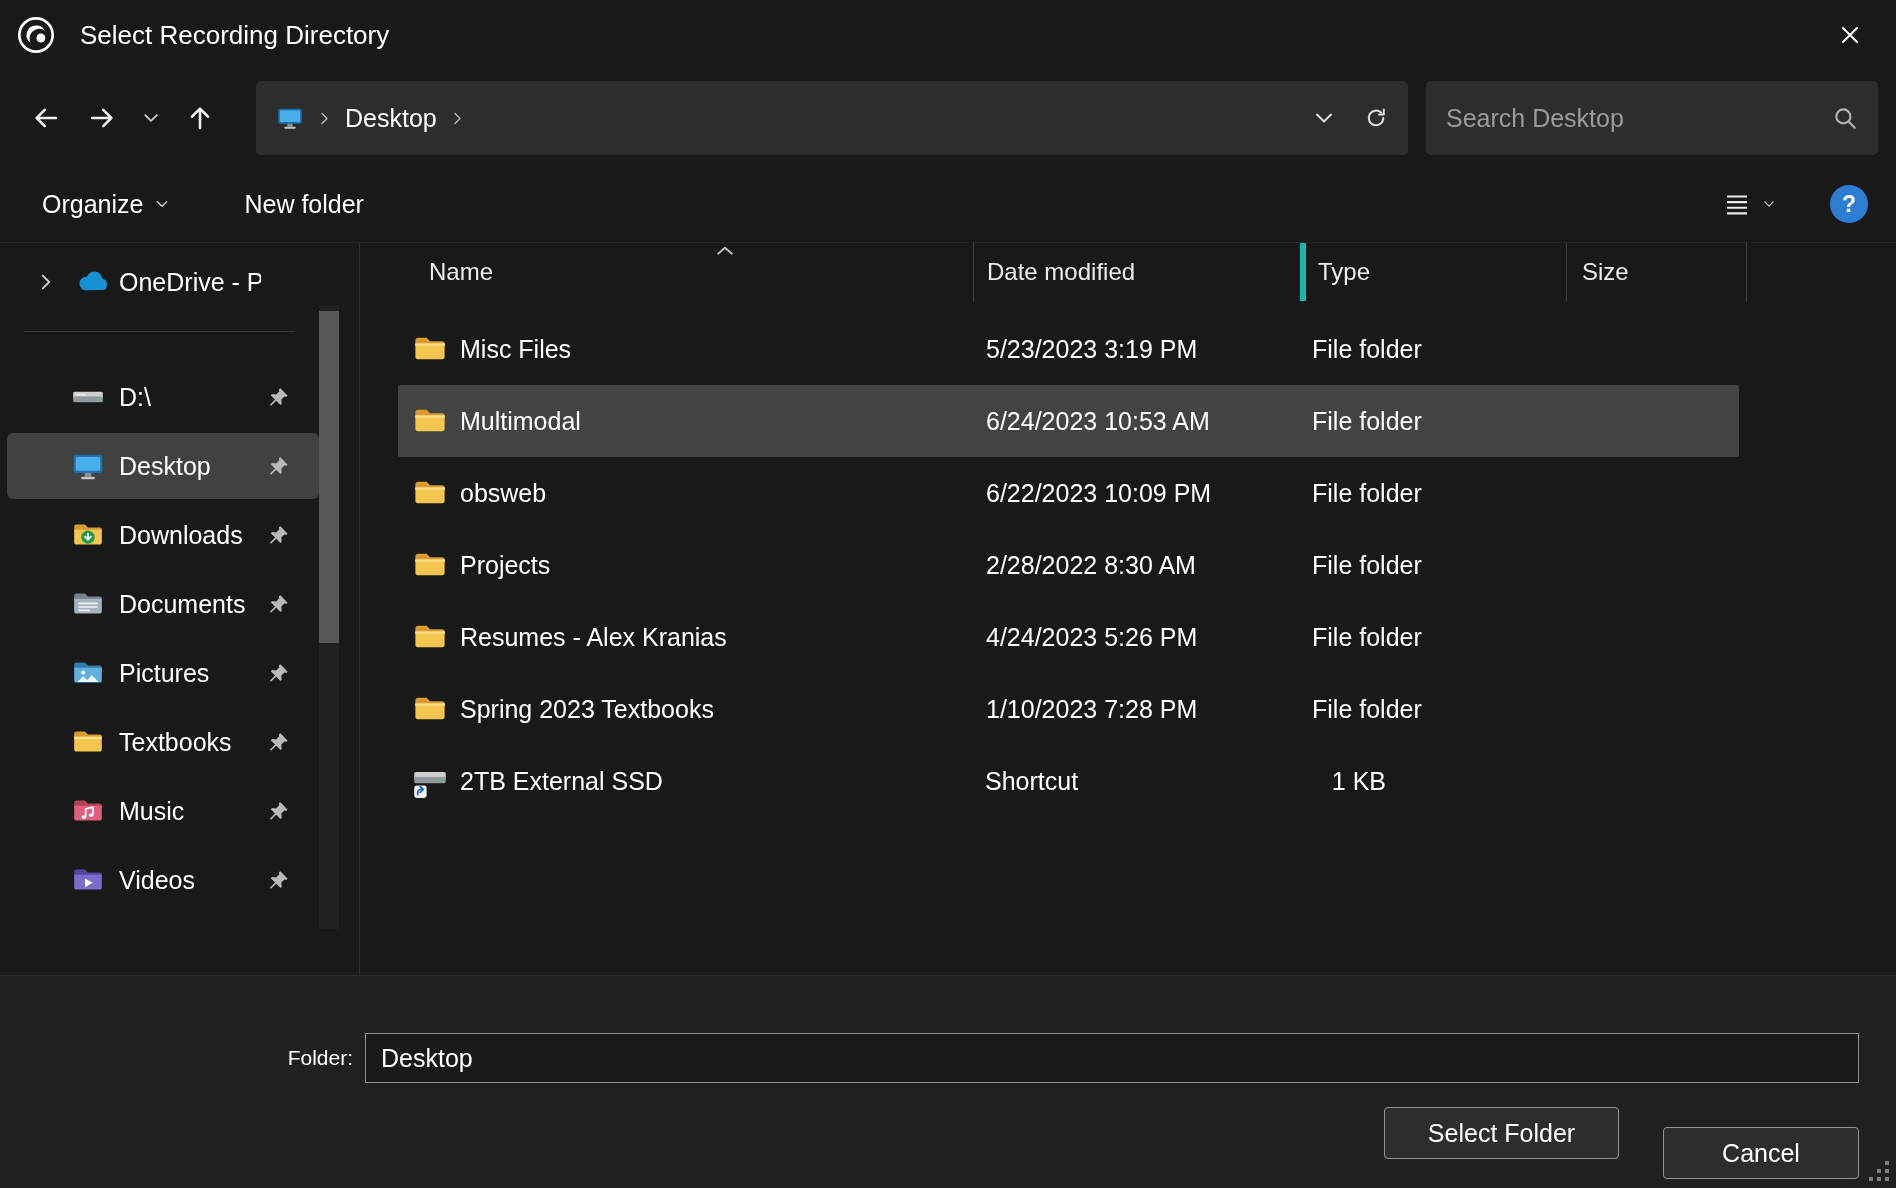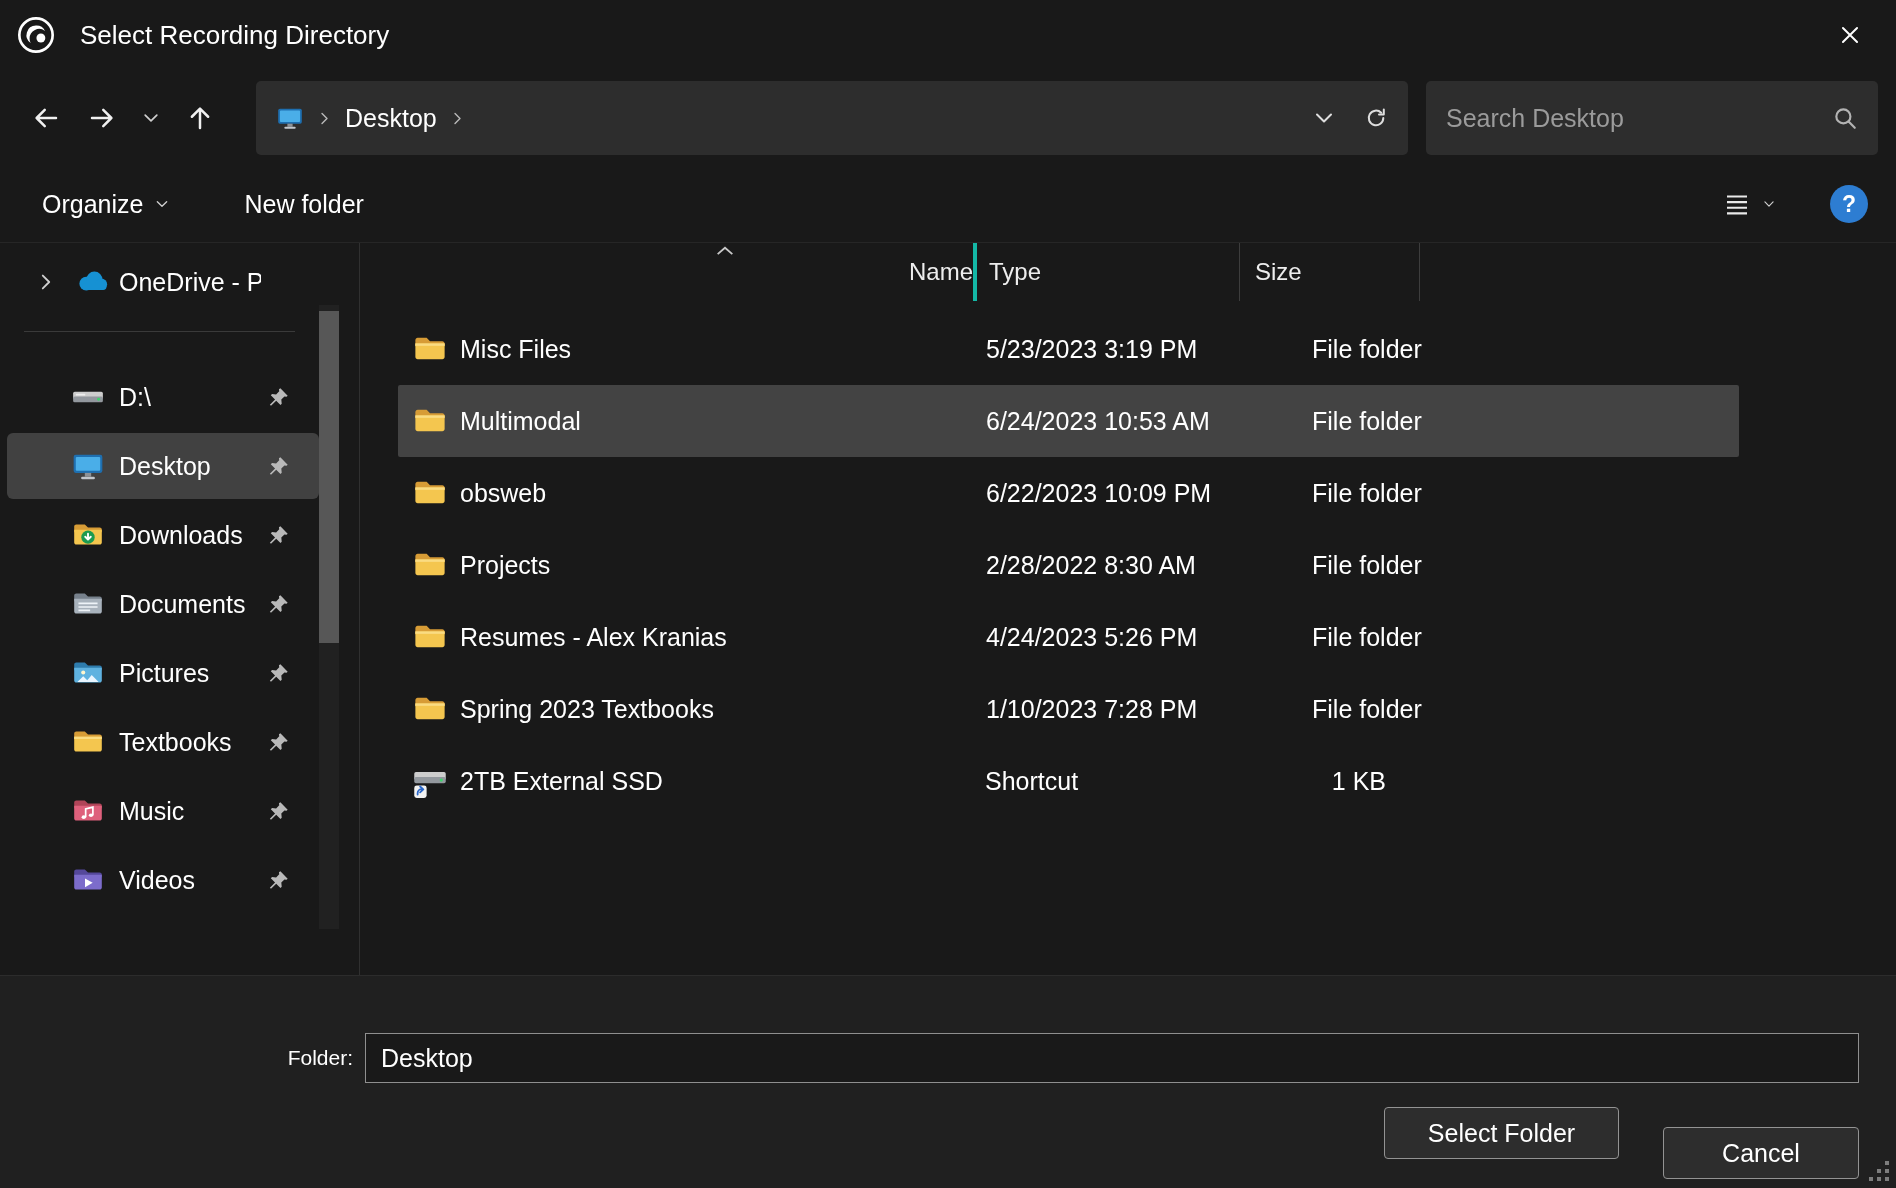--- a/index.html
+++ b/index.html
@@ -60,23 +60,23 @@
   .side-item.onedrive .si-exp { width:22px; height:22px; position:absolute; left:28px; color:#cfcfcf; }
   .side-item.onedrive .si-ic { left:66px; width:37px; height:37px; }
   .side-divider { height:1px; background:#3a3a3a; margin:16px 64px 32px 24px; }
   .side-scroll { position:absolute; top:62px; right:20px; width:20px; height:624px; background:#212121; }
   .side-scroll .thumb { position:absolute; left:0; right:0; top:6px; height:332px; background:#575757; }
 
   
   .filearea { flex:1; position:relative; padding-left:38px; }
   .cols-header { height:58px; width:1349px; display:flex; align-items:stretch; position:relative; color:#ededed; font-size:24px; }
   .col { display:flex; align-items:center; }
-  .col.c-name { width:575px; padding-left:31px;justify-content:flex-end; }
+  .col.c-name { width:575px; padding-left:31px; }
   .col.c-date { width:327px; padding-left:13px; border-left:1px solid #3d3d3d; }
-  .col.c-type { width:266px; padding-left:12px; border-left:4px solid #14b8a6; }
+  .col.c-type { width:266px; padding-left:12px; border-left:6px solid #14b8a6; }
   .col.c-size { width:181px; padding-left:15px; border-left:1px solid #3d3d3d; border-right:1px solid #3d3d3d; }
   .sort-caret { position:absolute; left:316px; top:1px; width:22px; height:13px; color:#c9c9c9; }
   .rows { margin-top:12px; }
   .frow { height:72px; width:1341px; display:flex; align-items:center; font-size:25px; border-radius:2px; }
   .frow.highlight { background:#434343; }
   .cell { overflow:hidden; white-space:nowrap; }
   .cell.c-name { width:575px; display:flex; align-items:center; padding-left:14px; }
   .row-ic { width:36px; height:36px; margin-right:12px; flex-shrink:0; }
   .cell.c-date { width:327px; padding-left:13px; }
   .cell.c-type { width:266px; padding-left:12px; }
@@ -387,20 +387,23 @@
   </div>
 
   <div class="filearea">
     <div class="cols-header">
       <svg class="sort-caret">
           <use href="#i-caret-up"></use>
         </svg>
       <div class="col c-name">
           <span>Name</span>
         </div>
+      <div class="col c-date">
+          <span>Date modified</span>
+        </div>
       <div class="col c-type">
           <span>Type</span>
         </div>
       <div class="col c-size">
           <span>Size</span>
         </div>
     </div>
 
     <div class="rows">
       <div class="frow">

